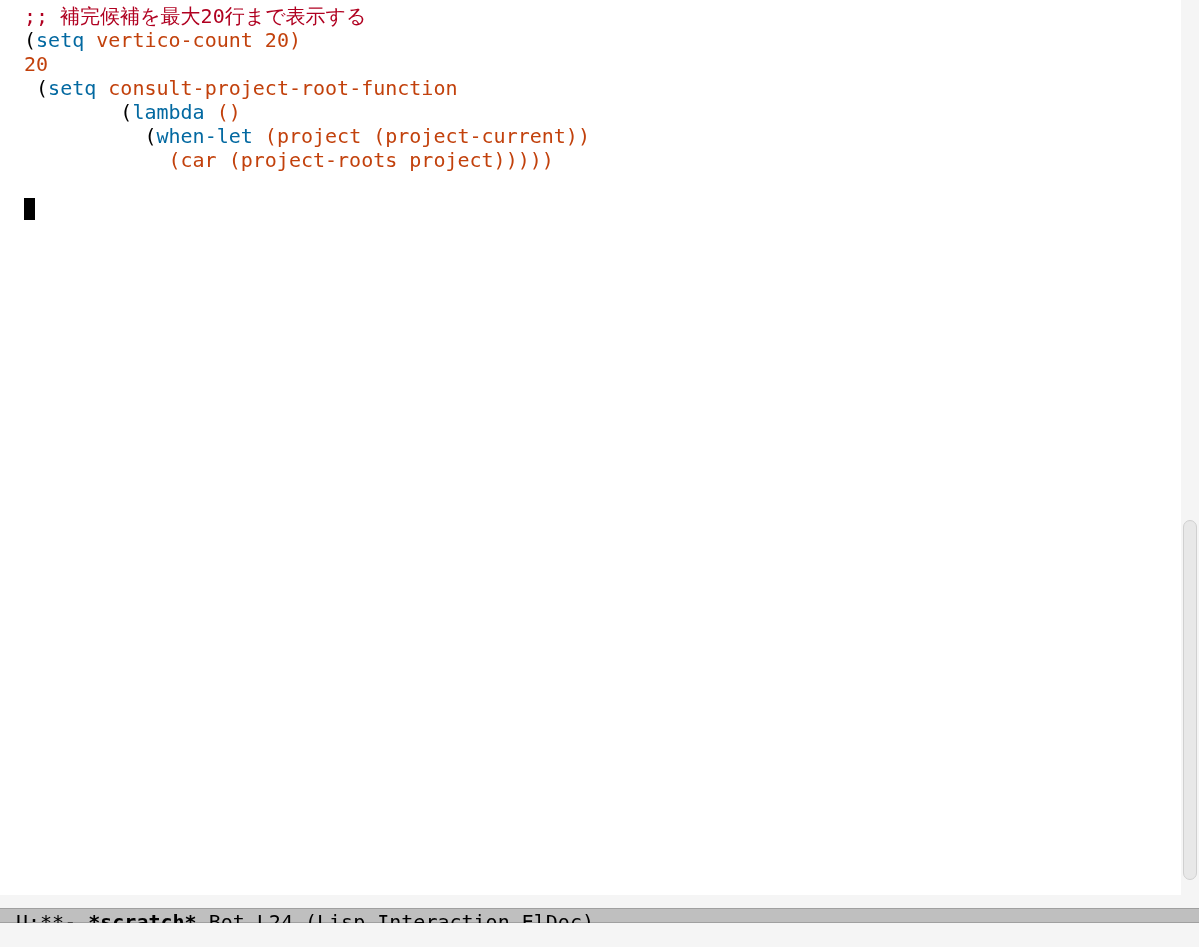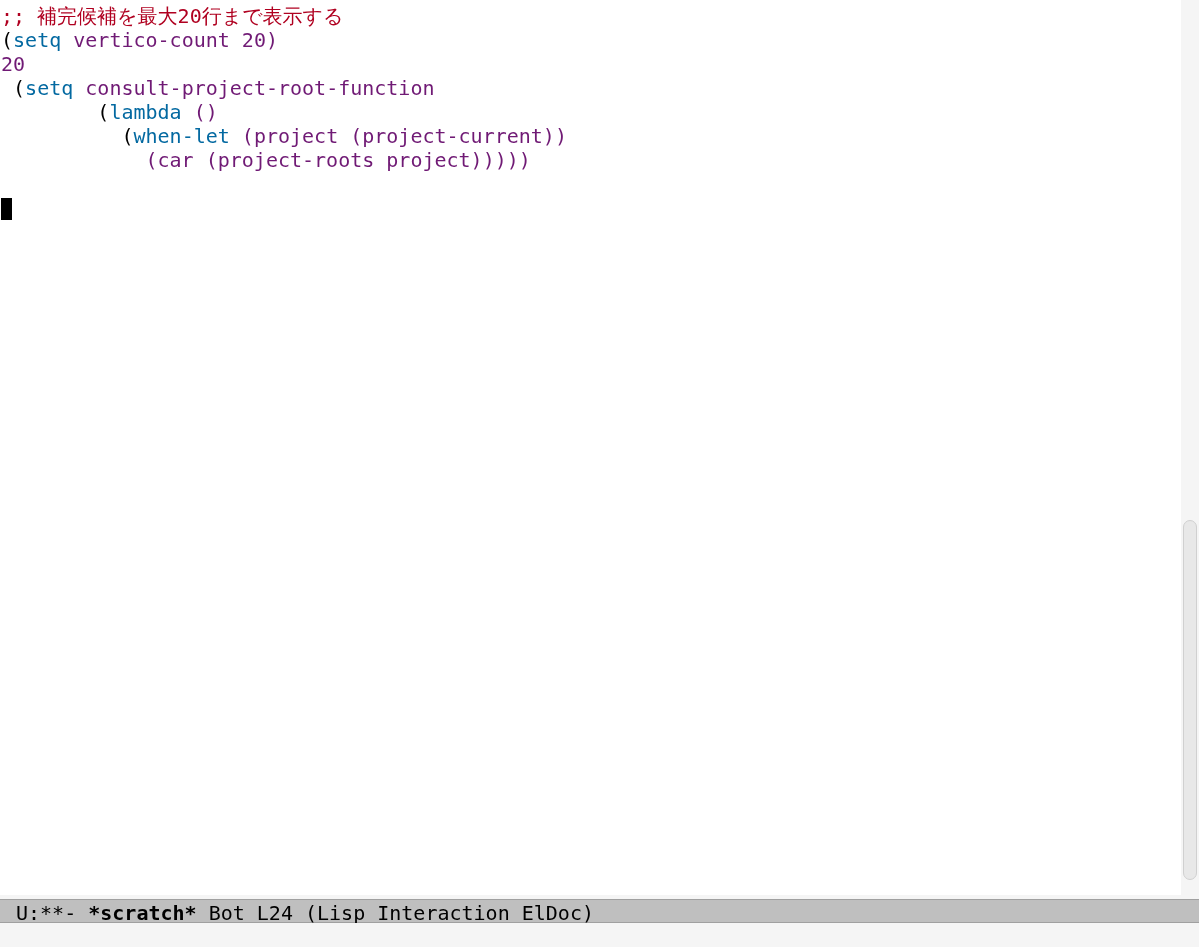--- a/index.html
+++ b/index.html
@@ -16,21 +16,21 @@
       overflow: hidden;
       position: relative;
     }
     .editor-container {
       display: flex;
       height: 895px;
       background: #ffffff;
     }
     .editor-content {
       flex: 1;
-      padding: 4px 0 0 1px;
+      padding: 4px 0 0 24px;
       line-height: 1.2;
       white-space: pre;
       position: relative;
     }
     .scrollbar {
       width: 18px;
       background: #f5f5f5;
       position: relative;
     }
     .scrollbar-thumb {
@@ -46,35 +46,35 @@
     .comment {
       color: #b00020;
     }
     .keyword {
       color: #0369a1;
     }
     .paren {
       color: #000000;
     }
     .symbol {
-      color: #701a75;
+      color: #c2410c;
     }
     .cursor {
       display: inline-block;
       width: 11px;
       height: 22px;
       background: #000000;
       vertical-align: text-bottom;
     }
     .modeline {
       position: absolute;
       bottom: 24px;
       left: 0;
       right: 0;
-      height: 24px;
+      height: 15px;
       background: #bfbfbf;
       border-top: 1px solid #a0a0a0;
       border-bottom: 1px solid #a0a0a0;
       padding: 0 16px;
       font-size: 20px;
       line-height: 26px;
       color: #000000;
     }
     .modeline .buffer-name {
       font-weight: bold;

